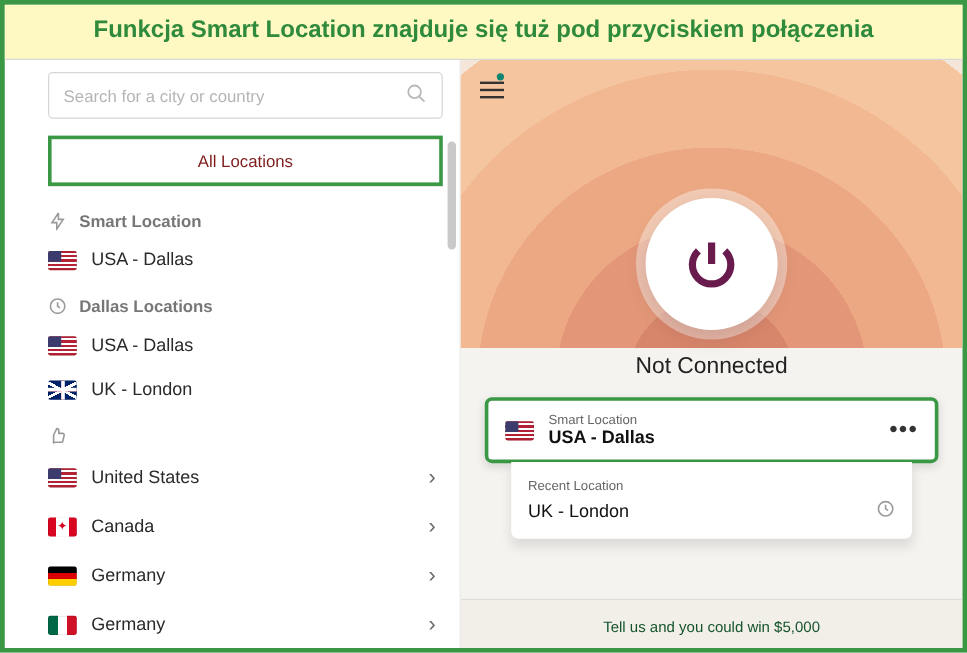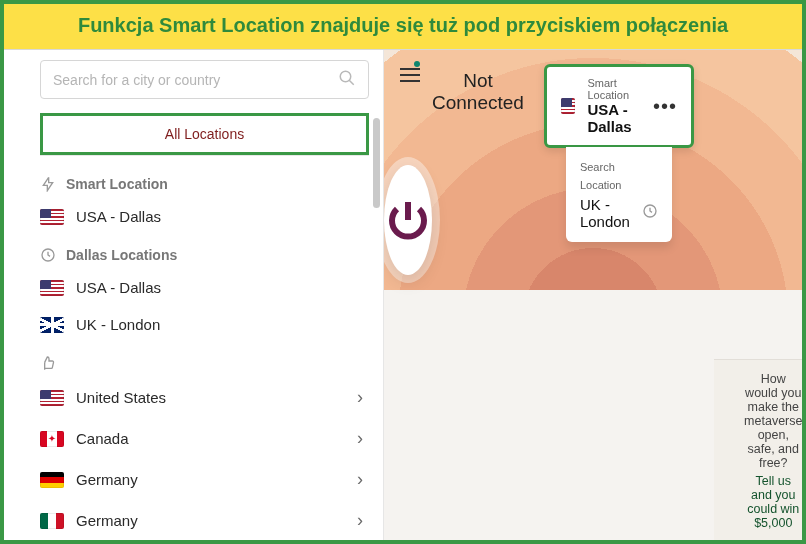--- a/index.html
+++ b/index.html
@@ -1,18 +1,18 @@
 <!DOCTYPE html>
 <html><head>
 <meta charset="utf-8">
 <style>
   * { box-sizing: border-box; margin: 0; padding: 0; }
   body { font-family: -apple-system, BlinkMacSystemFont, 'Segoe UI', Arial, sans-serif; width: 806px; height: 544px; background: #fff; }
   .frame { border: 4px solid #3a9845; width: 806px; height: 544px; display: flex; flex-direction: column; }
-  .banner { background: #fde047; text-align: center; padding: 10px 0 12px; border-bottom: 1px solid #d8d8d8; }
+  .banner { background: #fef9c3; text-align: center; padding: 10px 0 12px; border-bottom: 1px solid #d8d8d8; }
   .banner-text { color: #2f8a3c; font-weight: 700; font-size: 20px; }
   .app { flex: 1; display: flex; overflow: hidden; }
   
   .left { width: 380px; border-right: 1px solid #e6e6e6; background: #fff; display: flex; flex-direction: column; padding: 10px 14px 0 36px; position: relative; overflow: hidden; }
   .search-box { display: flex; align-items: center; border: 1px solid #d6d6d6; border-radius: 4px; padding: 8px 12px; color: #9a9a9a; font-size: 14px; }
   .search-box input { flex: 1; border: none; outline: none; font-size: 14px; color: #555; background: transparent; }
   .search-box input::placeholder { color: #b5b5b5; }
   .search-icon svg { width: 18px; height: 18px; stroke: #b9b9b9; }
   .tabs { display: flex; margin-top: 14px; border-bottom: 1px solid #e8e8e8; }
   .tab { flex: 1; text-align: center; padding: 10px 6px; font-size: 14px; color: #7f1d1d; cursor: pointer; position: relative; }
@@ -30,21 +30,21 @@
   .flag.uk::before, .flag.uk::after { content:""; position:absolute; inset:0; }
   .flag.uk::before { background: linear-gradient(27deg, transparent 45%, #fff 45% 55%, transparent 55%), linear-gradient(-27deg, transparent 45%, #fff 45% 55%, transparent 55%); }
   .flag.uk::after { background: linear-gradient(#fff,#fff) center/3px 100% no-repeat, linear-gradient(#fff,#fff) center/100% 3px no-repeat, linear-gradient(#C8102E,#C8102E) center/2px 100% no-repeat, linear-gradient(#C8102E,#C8102E) center/100% 2px no-repeat; }
   .flag.ca { background: linear-gradient(to right,#d80621 0 28%,#fff 28% 72%,#d80621 72% 100%); }
   .flag.ca::after { content:"✦"; position:absolute; left:50%; top:50%; transform:translate(-50%,-55%); color:#d80621; font-size:10px; }
   .flag.de { background: linear-gradient(#000 0 33%,#dd0000 33% 66%,#ffce00 66% 100%); }
   .flag.mx { background: linear-gradient(to right,#006847 0 33%,#fff 33% 66%,#ce1126 66% 100%); }
   .row .chev { margin-left: auto; color: #6a6a6a; font-size: 18px; }
   .scrollbar { position:absolute; right:3px; top:68px; width:7px; height:90px; background:#c9c9c9; border-radius:4px; }
   
-  .right { flex: 1; display:flex; flex-direction:row; background:#f5f3f0; position:relative; overflow:hidden; }
+  .right { flex: 1; display:flex; flex-direction:column; background:#f5f3f0; position:relative; overflow:hidden; }
   .bg-rings { position:absolute; inset:-40px -40px auto -40px; height:280px; background:
      radial-gradient(circle at 50% 110%, #d8866b 0 70px, #e39778 70px 130px, #eca883 130px 195px, #f2b892 195px 260px, #f5c59f 260px 330px, #f4e6d8 330px 100%);
   }
   .hamburger { position:absolute; top:14px; left:16px; z-index:3; cursor:pointer; }
   .hamburger div { width:20px; height:2px; background:#333; margin:4px 0; }
   .hamburger .dot { position:absolute; top:-3px; left:14px; width:6px; height:6px; background:#0f866e; border-radius:50%; }
   .power-btn { position:relative; margin: 115px auto 0; width:110px; height:110px; background:#fff; border-radius:50%; display:flex; align-items:center; justify-content:center; z-index:2; box-shadow: 0 6px 18px rgba(0,0,0,0.12), 0 0 0 8px rgba(255,255,255,0.4); cursor:pointer; }
   .power-btn svg { width:48px; height:48px; stroke:#6a1b4d; stroke-width:3; fill:none; }
   .status { text-align:center; font-size:19px; color:#222; margin-top:20px; z-index:2; position:relative; }
   .card-wrap { padding: 14px 20px 0; z-index:2; position:relative; }
@@ -160,31 +160,30 @@
       <div class="card-wrap">
         <div class="smart-card">
           <span class="flag us"></span>
           <div class="labels">
             <span class="tiny">Smart Location</span>
             <span class="main">USA - Dallas</span>
           </div>
           <span class="dots">•••</span>
         </div>
         <div class="recent-card">
-          <span class="tiny">Search Location</span>
+          <span class="tiny">Recent Location</span>
           <div class="row2">
             <span class="loc">UK - London</span>
             <span class="clock-ico">
               <svg viewBox="0 0 24 24" stroke-width="2">
                   <circle cx="12" cy="12" r="9"></circle>
                   <polyline points="12 7 12 12 15 14"></polyline>
                 </svg>
             </span>
           </div>
         </div>
       </div>
       <div class="promo">
-        <div>How would you make the metaverse open, safe, and free?</div>
         <div class="cta">Tell us and you could win $5,000</div>
       </div>
     </div>
   </div>
 </div>
 
 </body></html>

